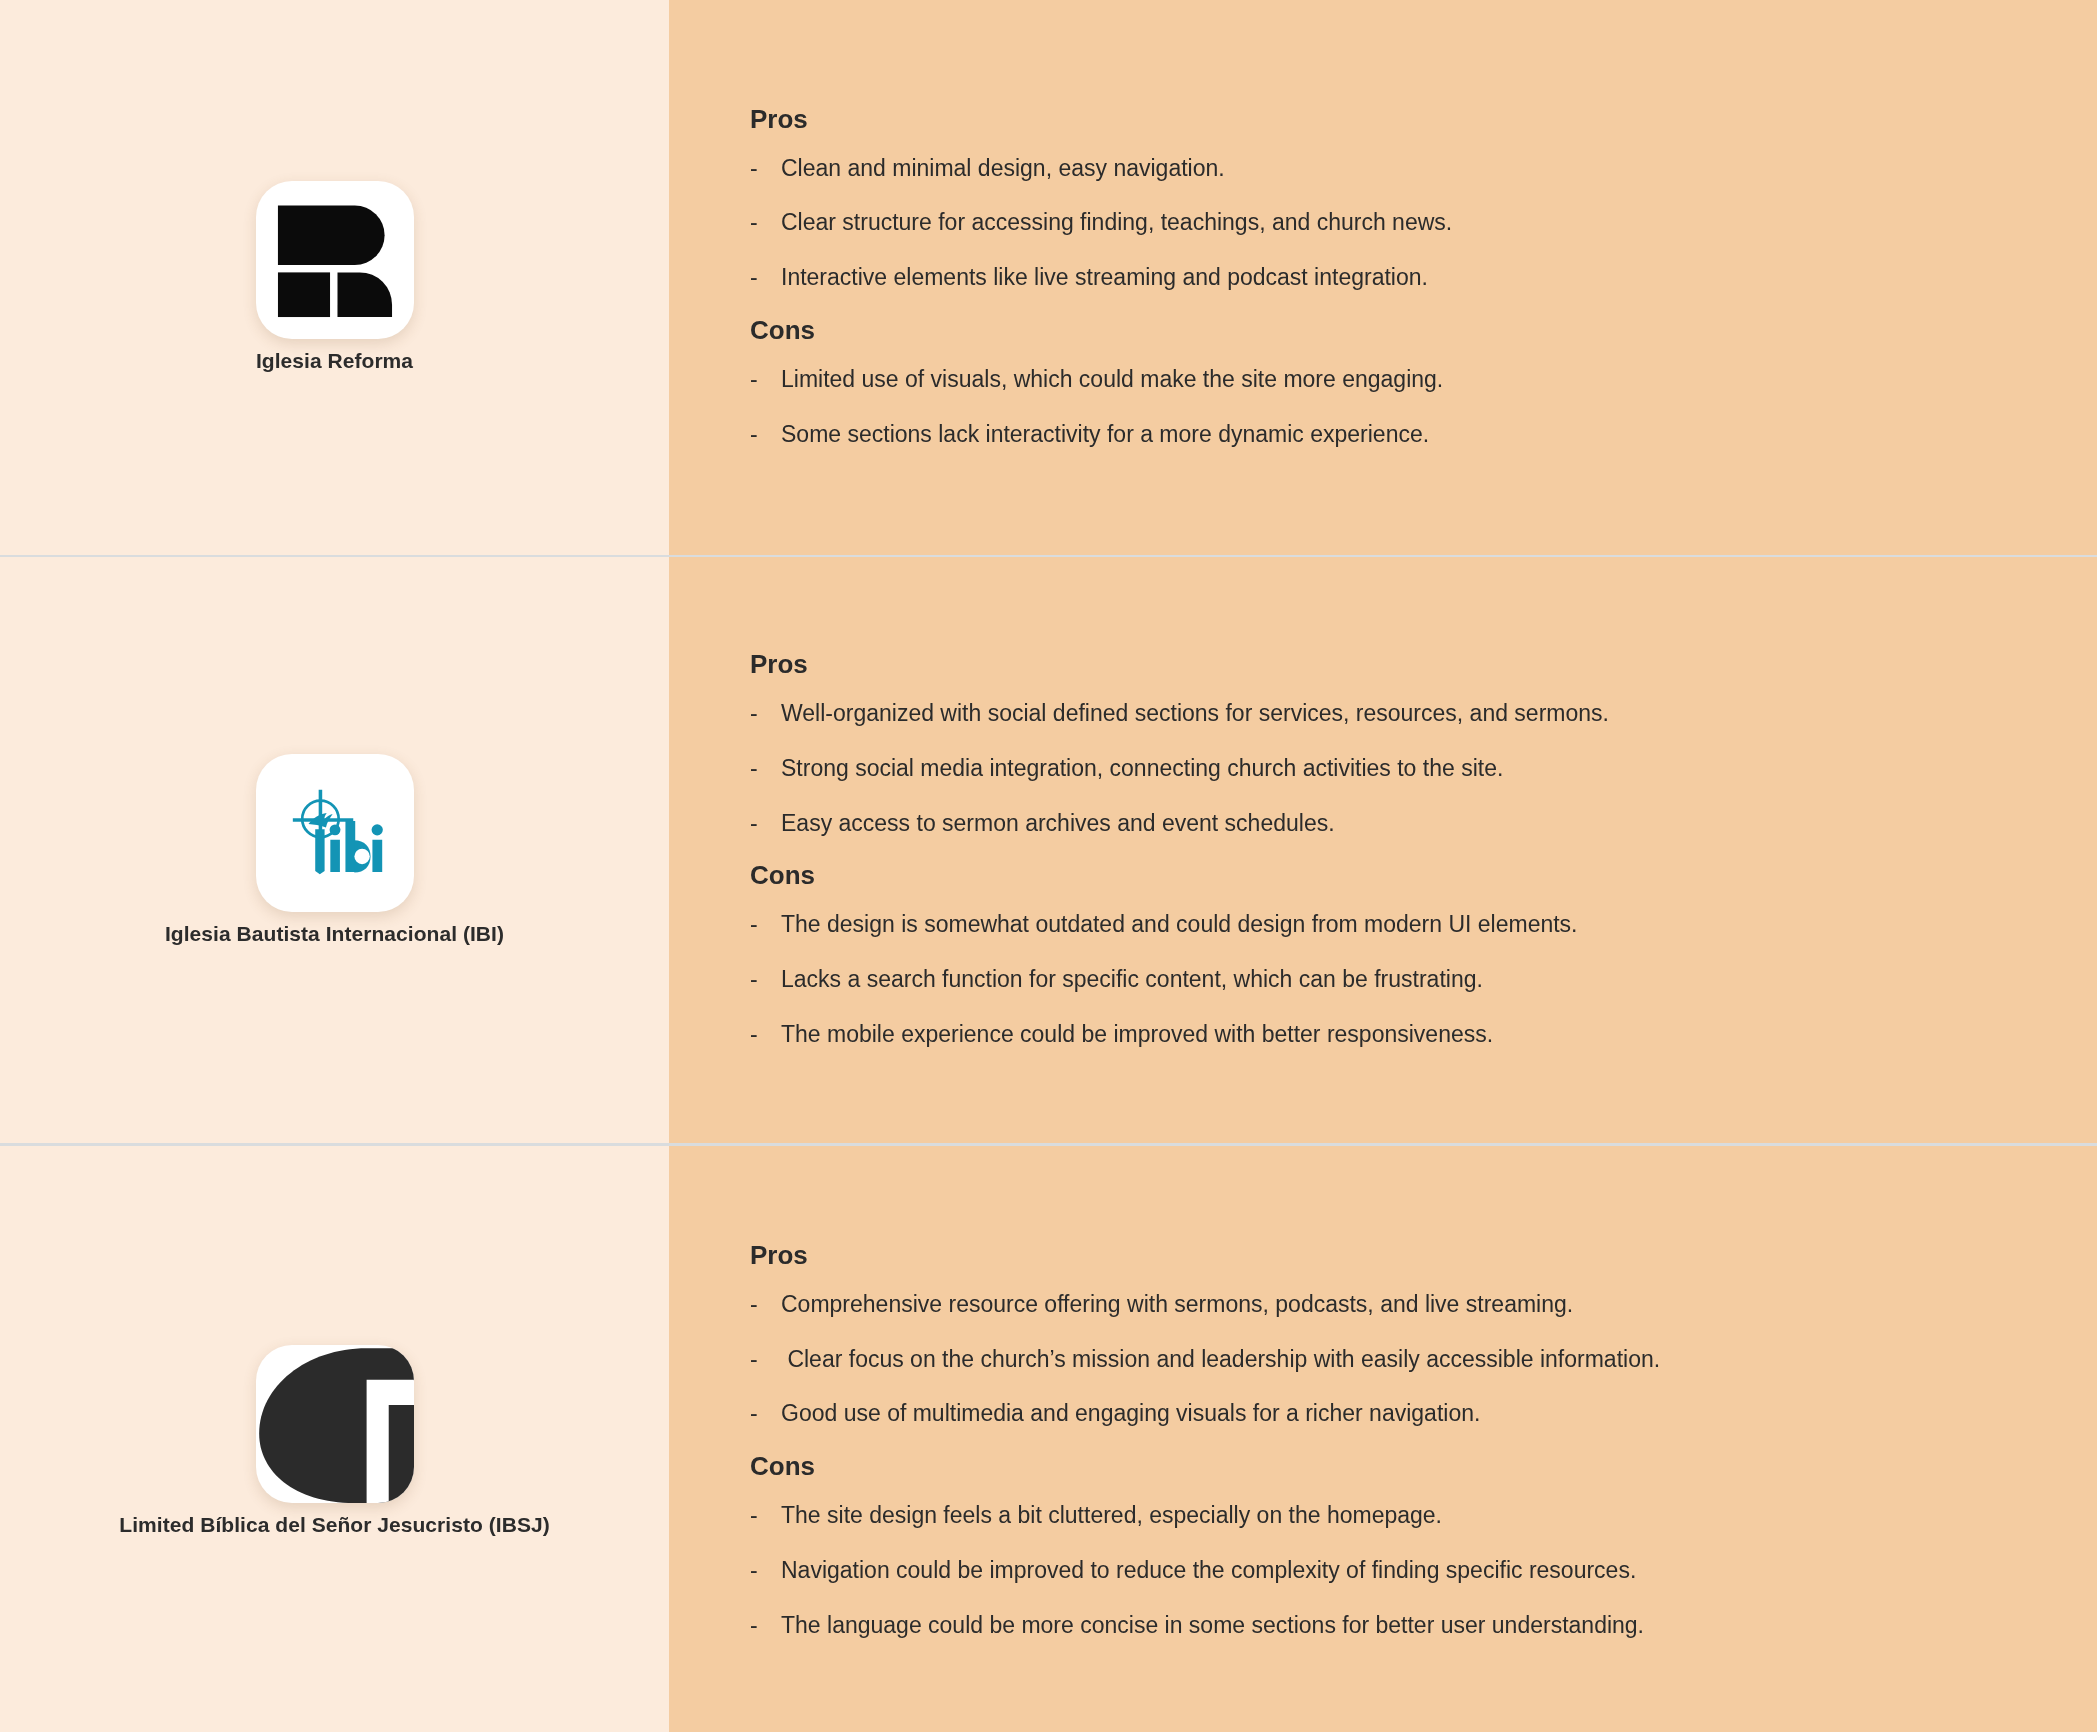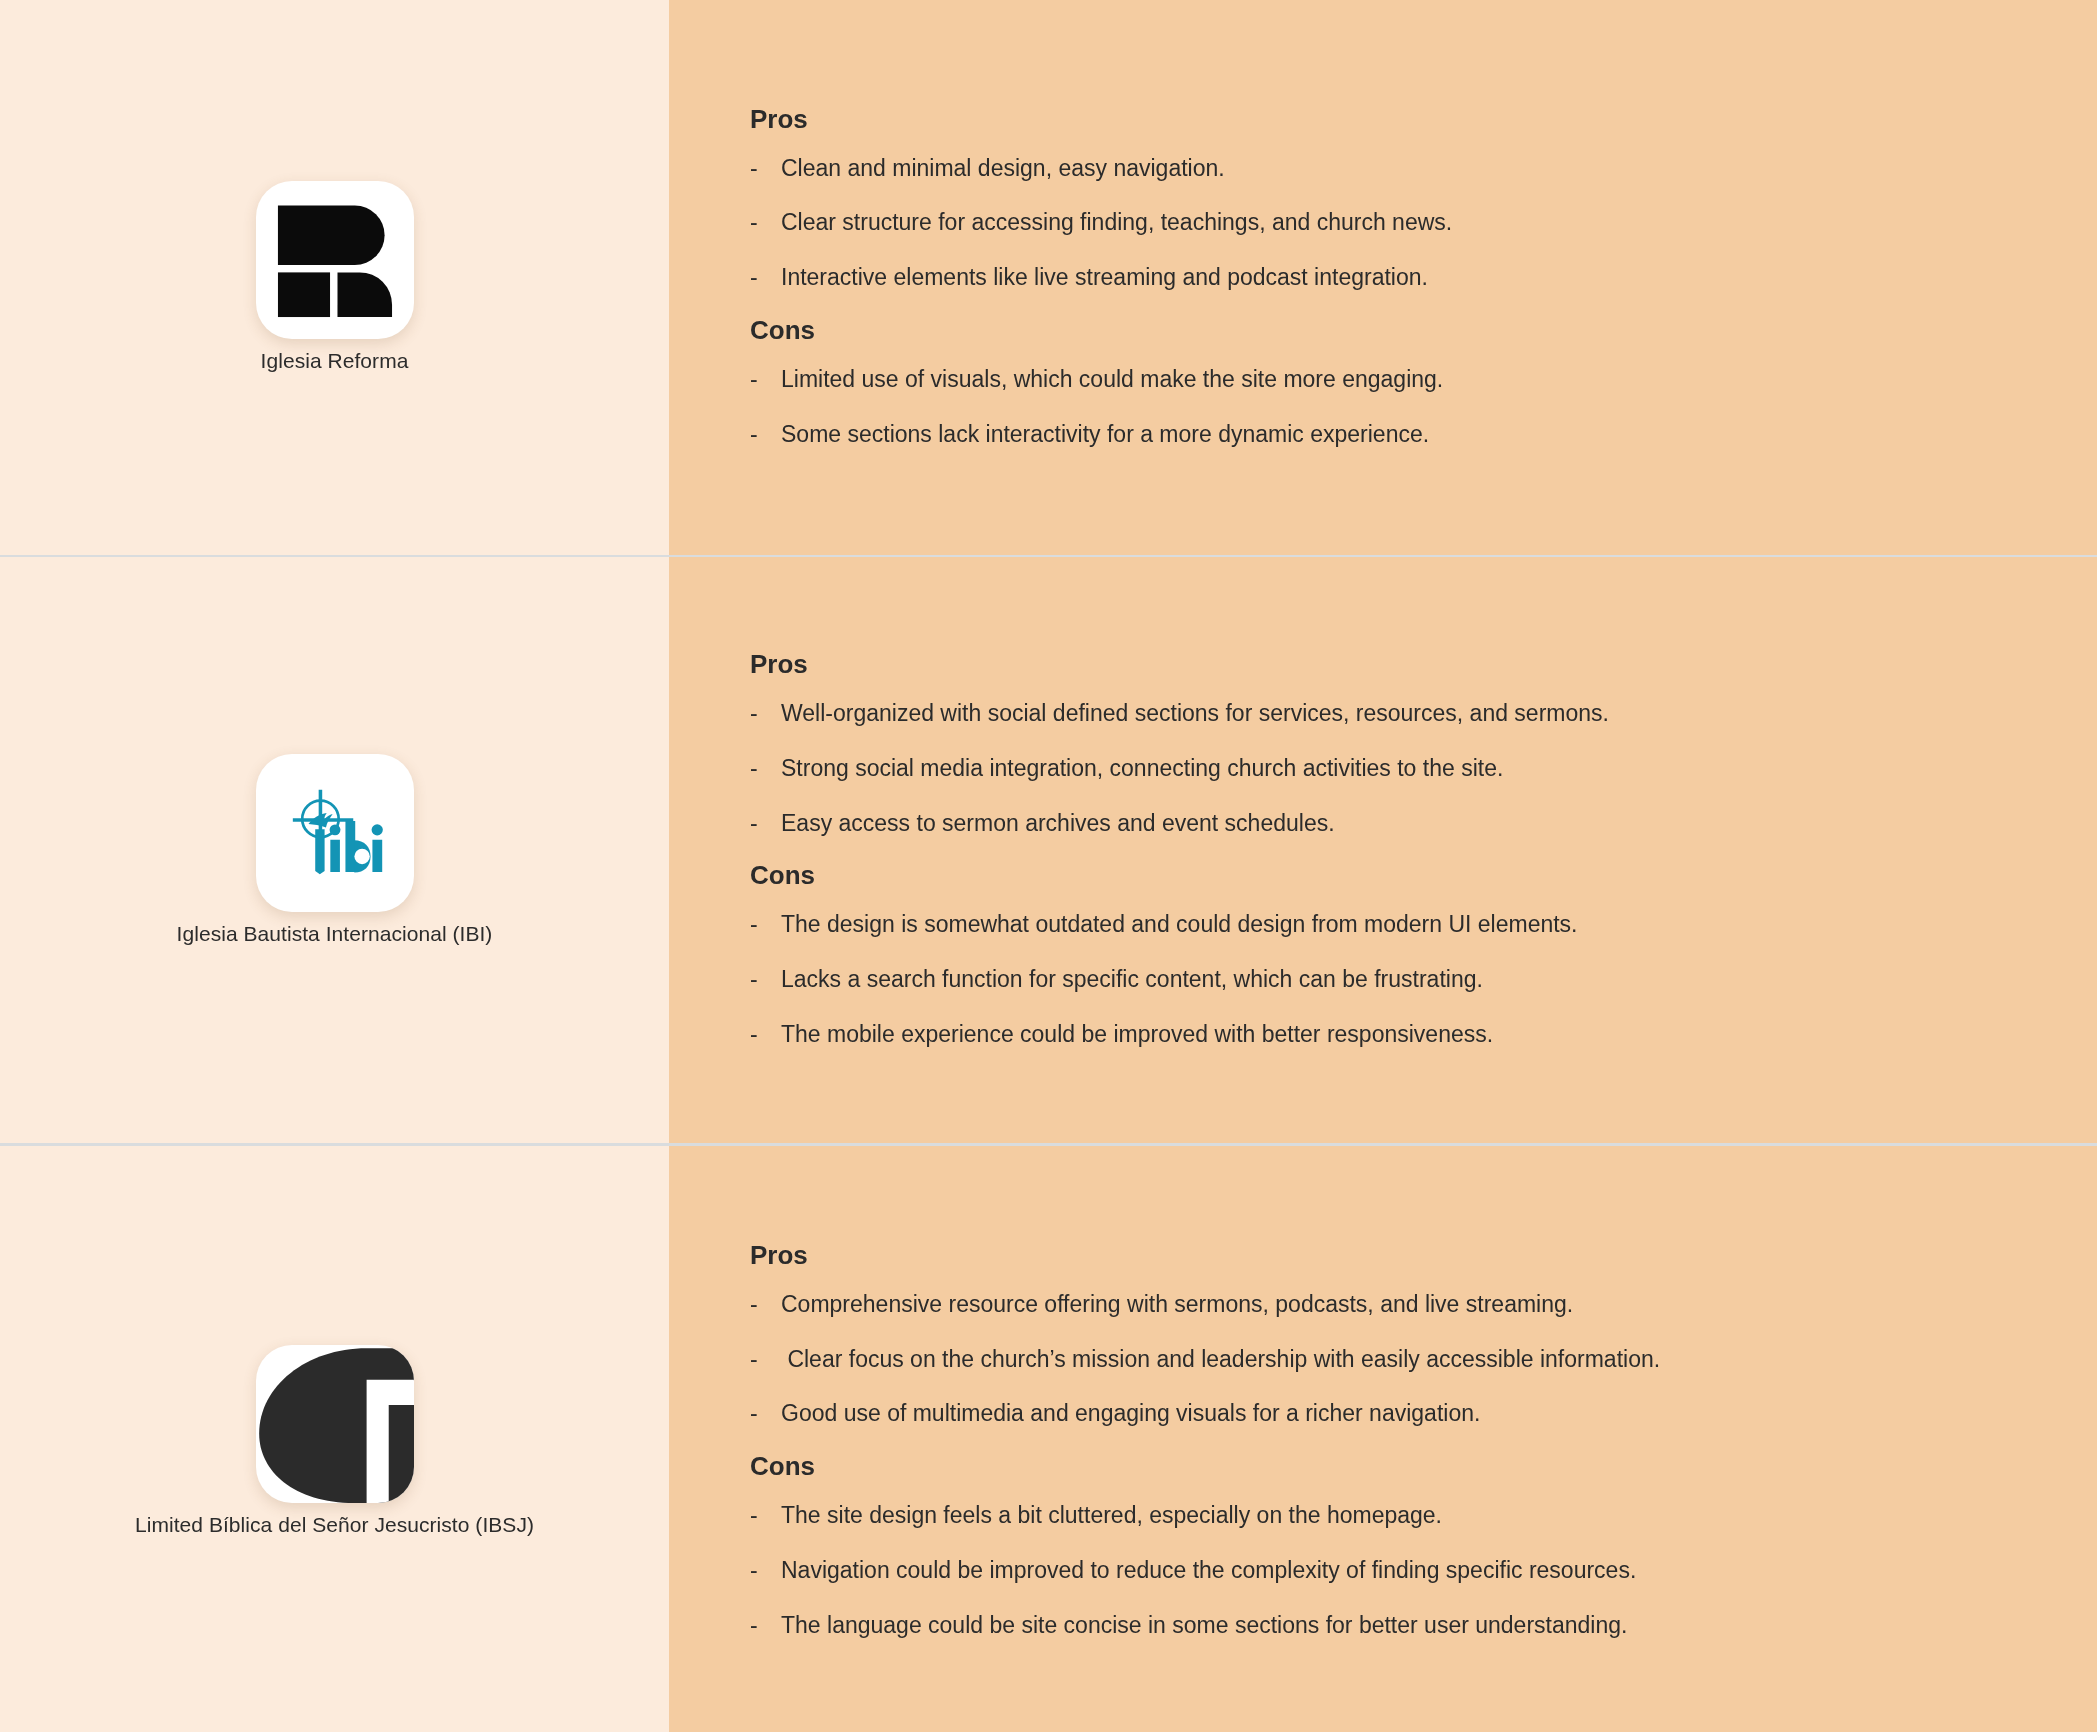--- a/index.html
+++ b/index.html
@@ -82,21 +82,21 @@
     justify-content: center;
     overflow: hidden;
     position: relative;
   }
 
   .logo-tile svg { display: block; }
 
   .logo-caption {
     margin-top: 9px;
     font-size: 21px;
-    font-weight: normal;
+    font-weight: bold;
     color: #2C2C2C;
     letter-spacing: 0.05px;
     text-align: center;
     line-height: 1.2;
     white-space: nowrap;
   }
 
   
   .review-col {
     flex: 1 1 auto;
@@ -327,21 +327,21 @@
           <li>
             <span class="bullet-dash">-</span>
             <span class="bullet-text">The site design feels a bit cluttered, especially on the homepage.</span>
           </li>
           <li>
             <span class="bullet-dash">-</span>
             <span class="bullet-text">Navigation could be improved to reduce the complexity of finding specific resources.</span>
           </li>
           <li>
             <span class="bullet-dash">-</span>
-            <span class="bullet-text">The language could be site concise in some sections for better user understanding.</span>
+            <span class="bullet-text">The language could be more concise in some sections for better user understanding.</span>
           </li>
         </ul>
 
       </div>
     </div>
 
   </div>
 </div>
 
 

